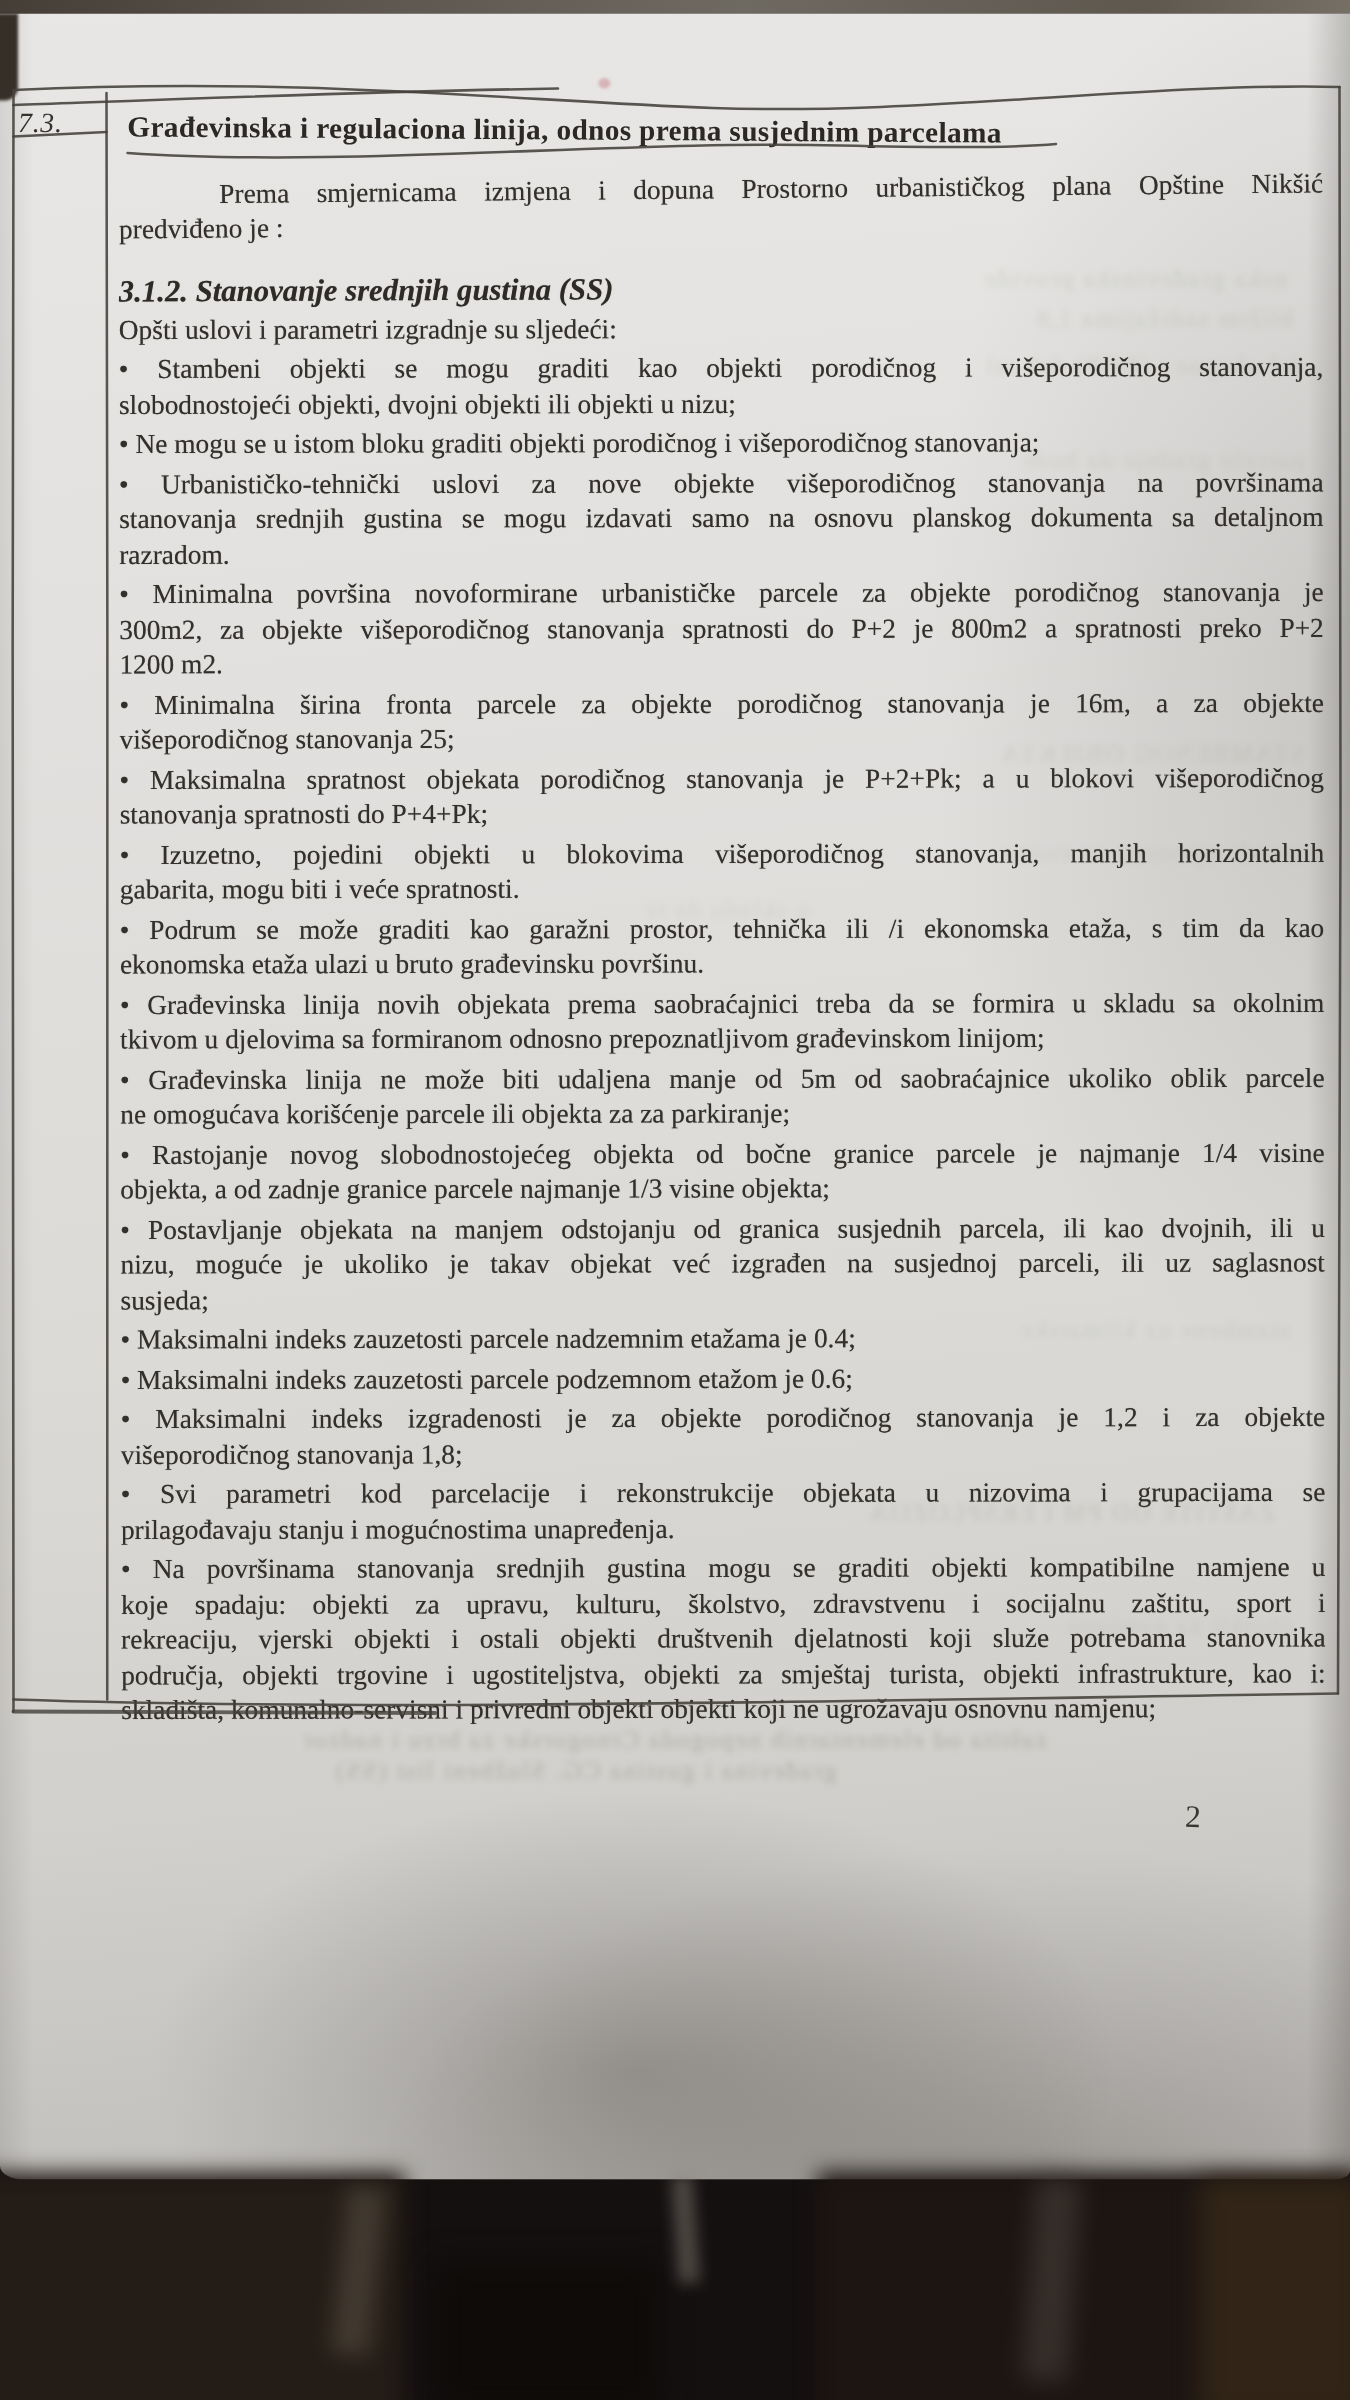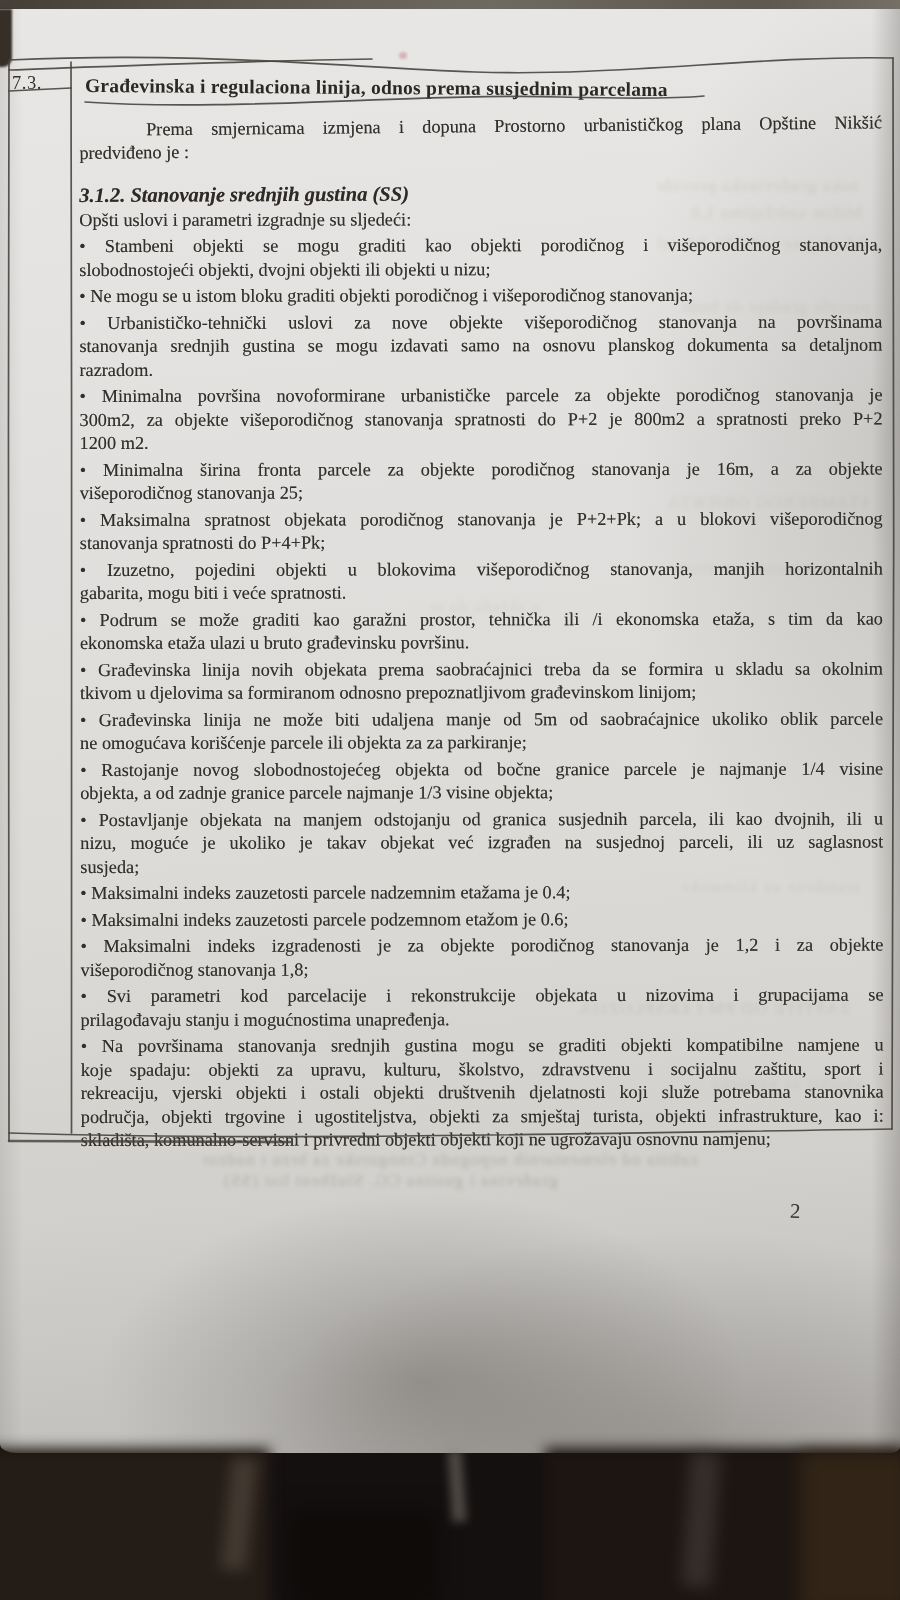--- a/index.html
+++ b/index.html
@@ -33,21 +33,21 @@
     position:absolute;left:399px;top:43px;width:8px;height:7px;border-radius:50%;
     background:rgba(196,120,130,.45);filter:blur(1.2px);
   }
   
   .rules{position:absolute;left:0;top:0;width:900px;height:1600px;pointer-events:none;}
   .rules path{fill:none;stroke:#44403a;stroke-width:1.7;stroke-linecap:round;opacity:.88;}
   .rules path.thick{stroke-width:2.6;opacity:.8;}
   
   .cell-number{
     position:absolute;left:12px;top:64px;width:56px;
-    font-size:18.5px;color:#35322d;letter-spacing:.5px;
+    font-size:18.5px;color:#35322d;letter-spacing:.5px;font-style:italic;
   }
   .header-title{
     position:absolute;left:85px;top:66px;width:800px;
     font-size:19.5px;font-weight:bold;color:#2c2925;letter-spacing:.25px;
     transform:rotate(.4deg);transform-origin:left top;white-space:nowrap;
   }
   
   .content{
     position:absolute;left:72px;top:104px;width:820px;height:1042px;
     padding:0 10px 0 7px;box-sizing:border-box;overflow:hidden;

